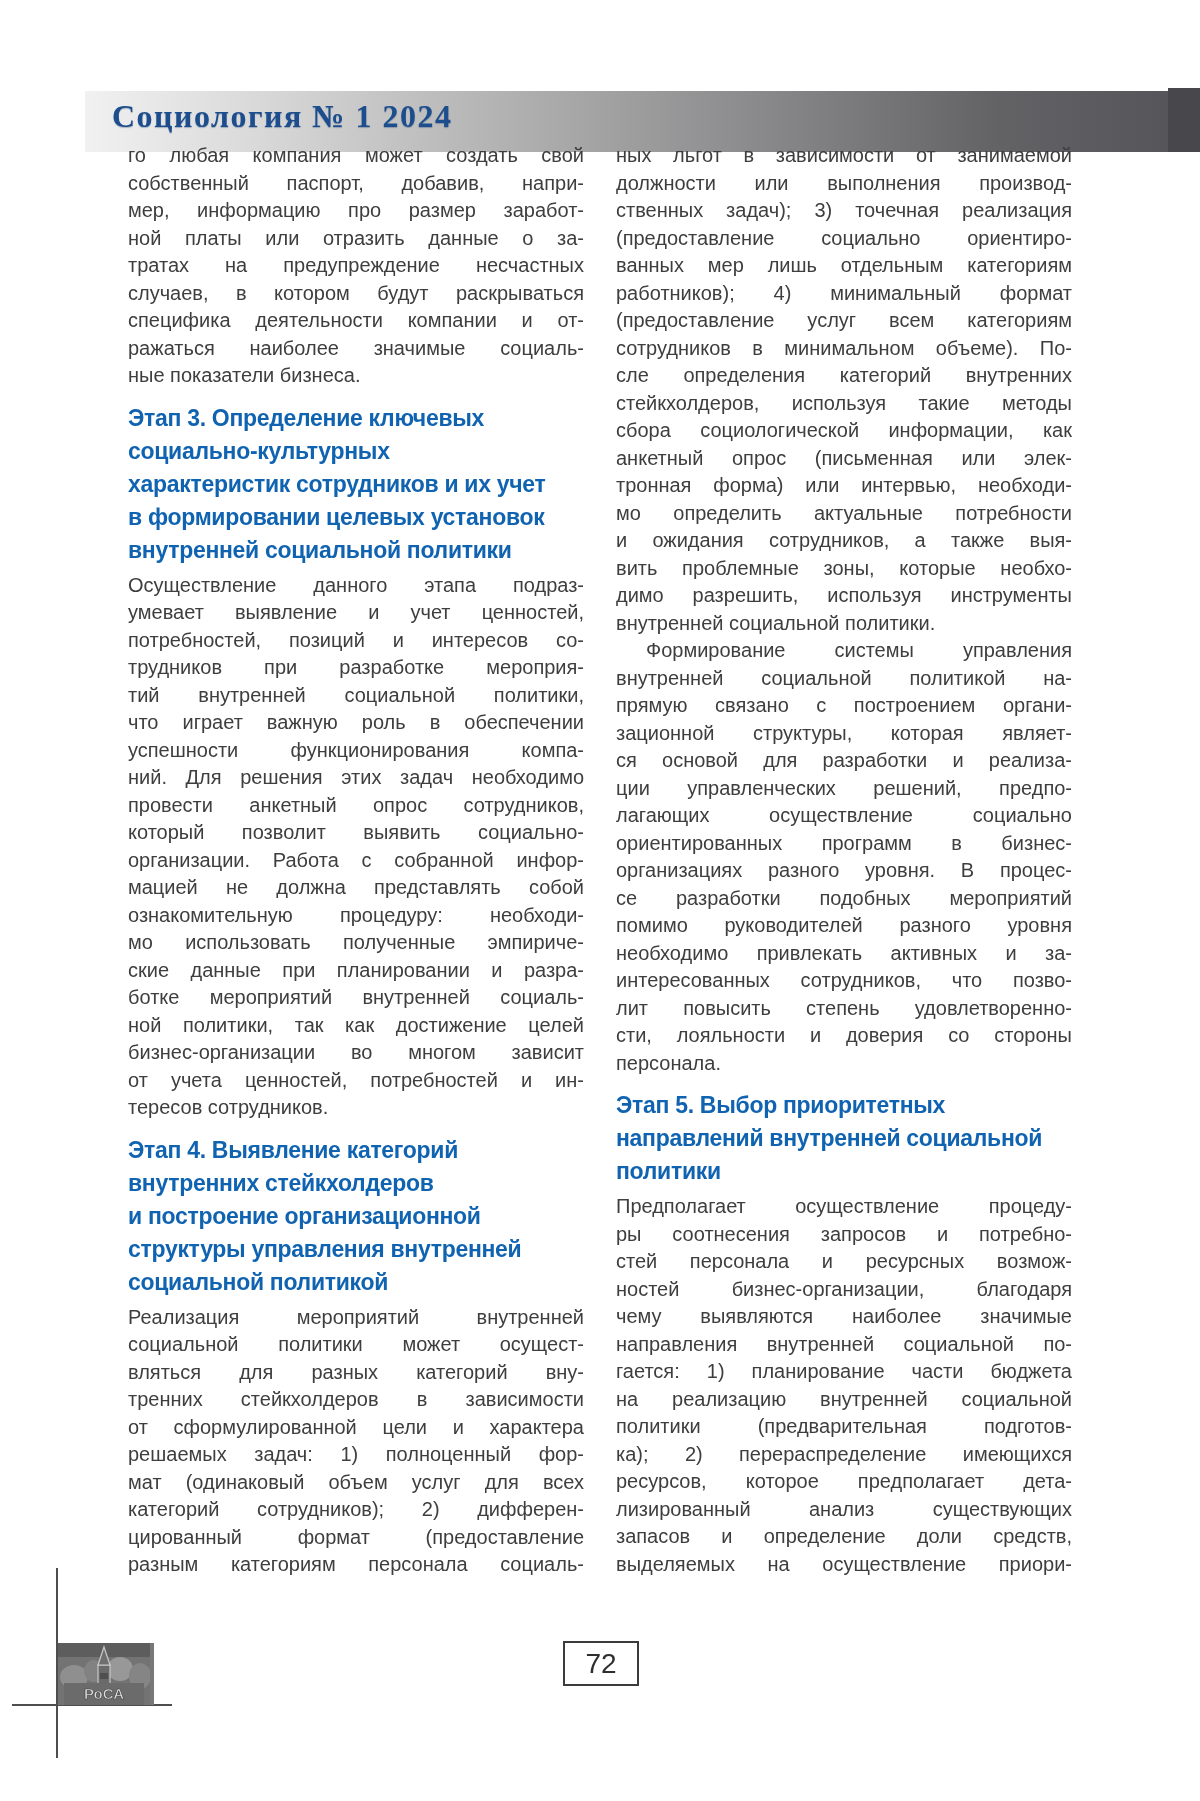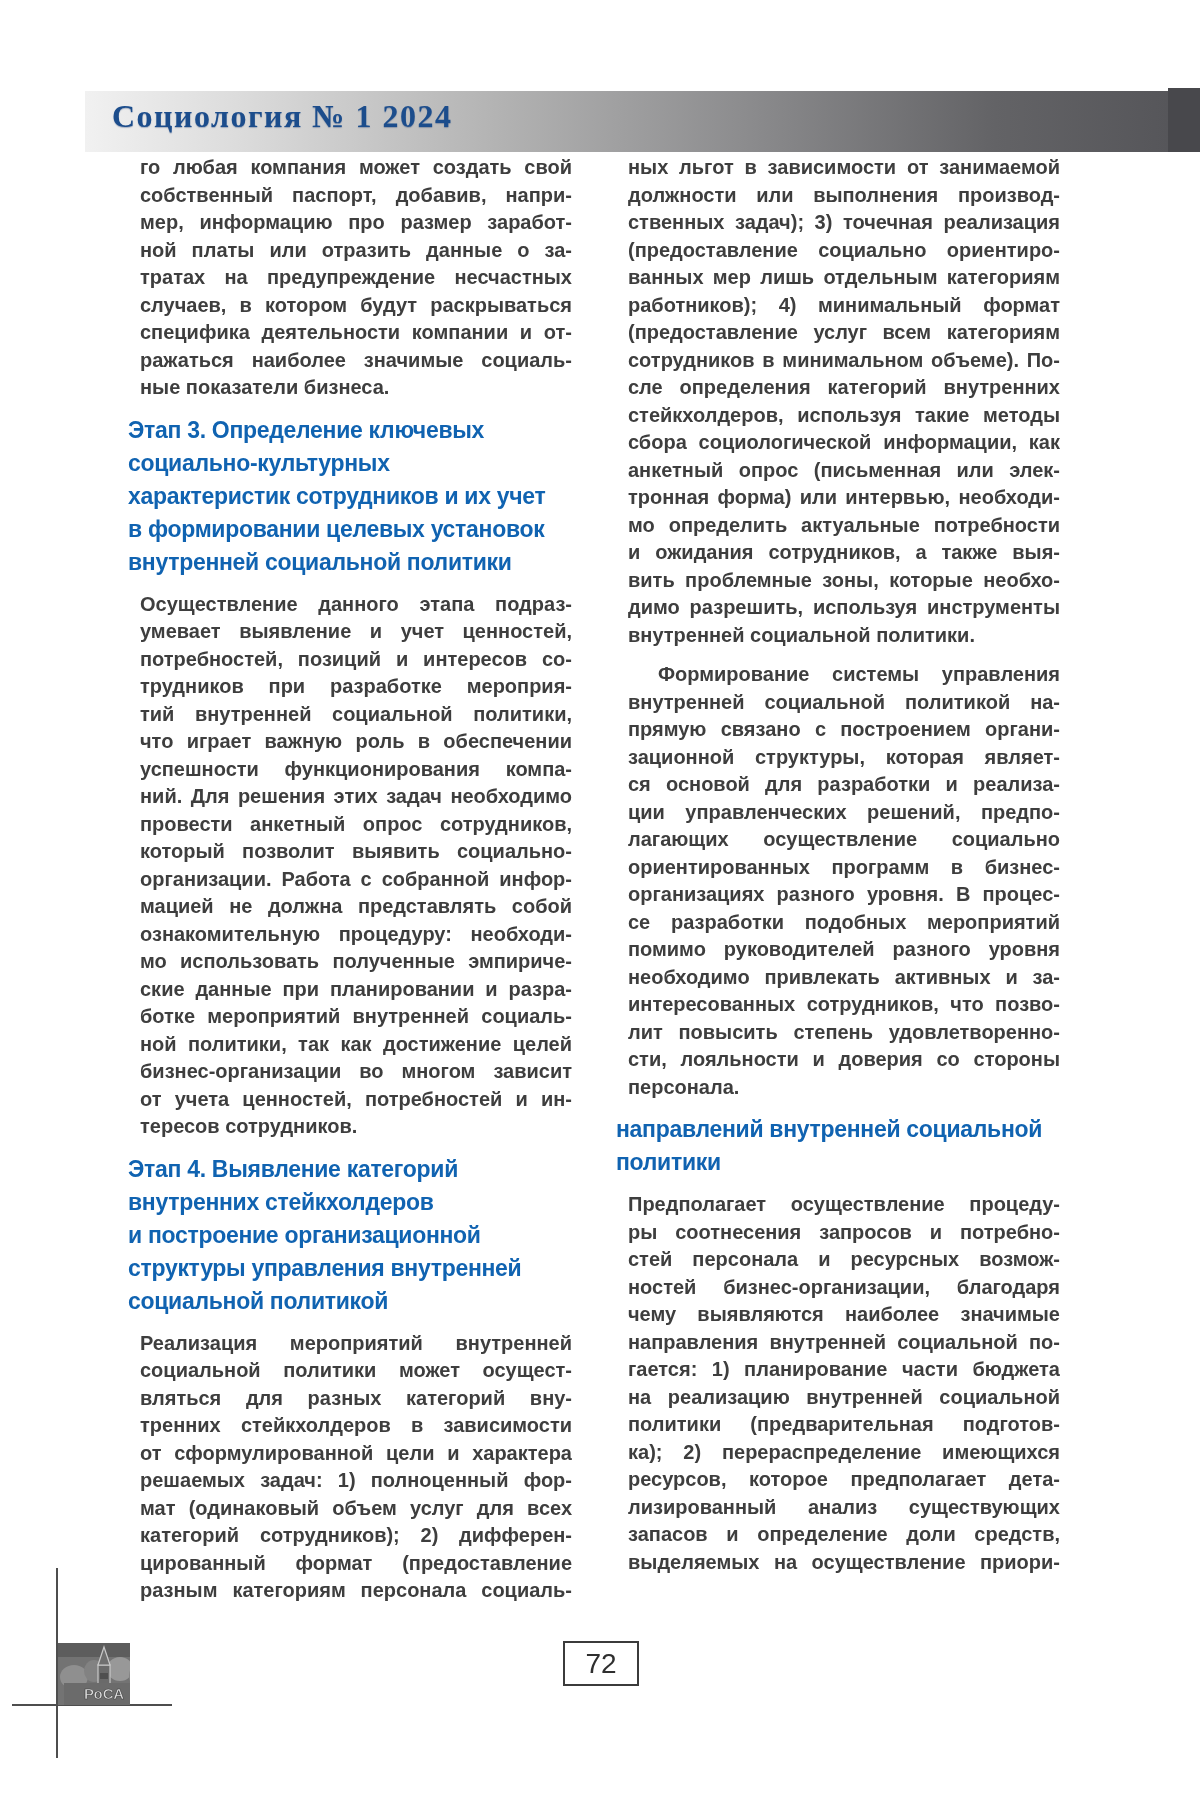--- a/index.html
+++ b/index.html
@@ -19,41 +19,41 @@
     position:absolute;left:112px;top:96px;
     font-family:"Liberation Serif",serif;font-weight:bold;font-size:32px;line-height:40px;
     color:#1c4d8c;letter-spacing:1.5px;
     text-shadow:0 1px 1px rgba(40,70,120,0.35);
     white-space:nowrap;
   }
   
   .col{position:absolute;top:142px;width:456px;}
   .col-left{left:128px;}
   .col-right{left:616px;}
-  .para{margin:12px;font-weight:bold;}
+  .para{margin:0;}
   .line{
     font-size:20px;line-height:27.5px;color:#3e3e3e;
     text-align:justify;text-align-last:justify;
   }
   .endline{text-align-last:left;}
   .indent-first .line:first-child{text-indent:30px;}
   .heading{margin:12px 0 5px 0;}
   .hline{
     font-size:23px;line-height:33px;font-weight:bold;color:#1063b1;
     letter-spacing:-0.3px;text-align:left;
   }
   
   .pagenum-box{
     position:absolute;left:563px;top:1641px;width:72px;height:41px;
     border:2px solid #3b3b3b;background:#fff;
     display:flex;align-items:center;justify-content:center;
     font-family:Liberation Sans, sans-serif;font-size:28px;color:#2f2f2f;
   }
   .logo{
-    position:absolute;left:58px;top:1643px;width:72px;height:62px;
+    position:absolute;left:58px;top:1643px;width:96px;height:62px;
     background:#787878;overflow:hidden;
   }
   .crop-vline{position:absolute;left:56px;top:1568px;width:2px;height:190px;background:#4e4e4e;}
   .crop-hline{position:absolute;left:12px;top:1704px;width:160px;height:2px;background:#4e4e4e;}
 </style>
 </head>
 <body>
 
 <div class="header-bar"></div>
 <div class="header-tab"></div>
@@ -153,20 +153,21 @@
       <div class="line">организациях разного уровня. В процес-</div>
       <div class="line">се разработки подобных мероприятий</div>
       <div class="line">помимо руководителей разного уровня</div>
       <div class="line">необходимо привлекать активных и за-</div>
       <div class="line">интересованных сотрудников, что позво-</div>
       <div class="line">лит повысить степень удовлетворенно-</div>
       <div class="line">сти, лояльности и доверия со стороны</div>
       <div class="line endline">персонала.</div>
     </div>
     <div class="heading">
+      <div class="hline">Этап 5. Выбор приоритетных</div>
       <div class="hline">направлений внутренней социальной</div>
       <div class="hline">политики</div>
     </div>
     <div class="para">
       <div class="line">Предполагает осуществление процеду-</div>
       <div class="line">ры соотнесения запросов и потребно-</div>
       <div class="line">стей персонала и ресурсных возмож-</div>
       <div class="line">ностей бизнес-организации, благодаря</div>
       <div class="line">чему выявляются наиболее значимые</div>
       <div class="line">направления внутренней социальной по-</div>

